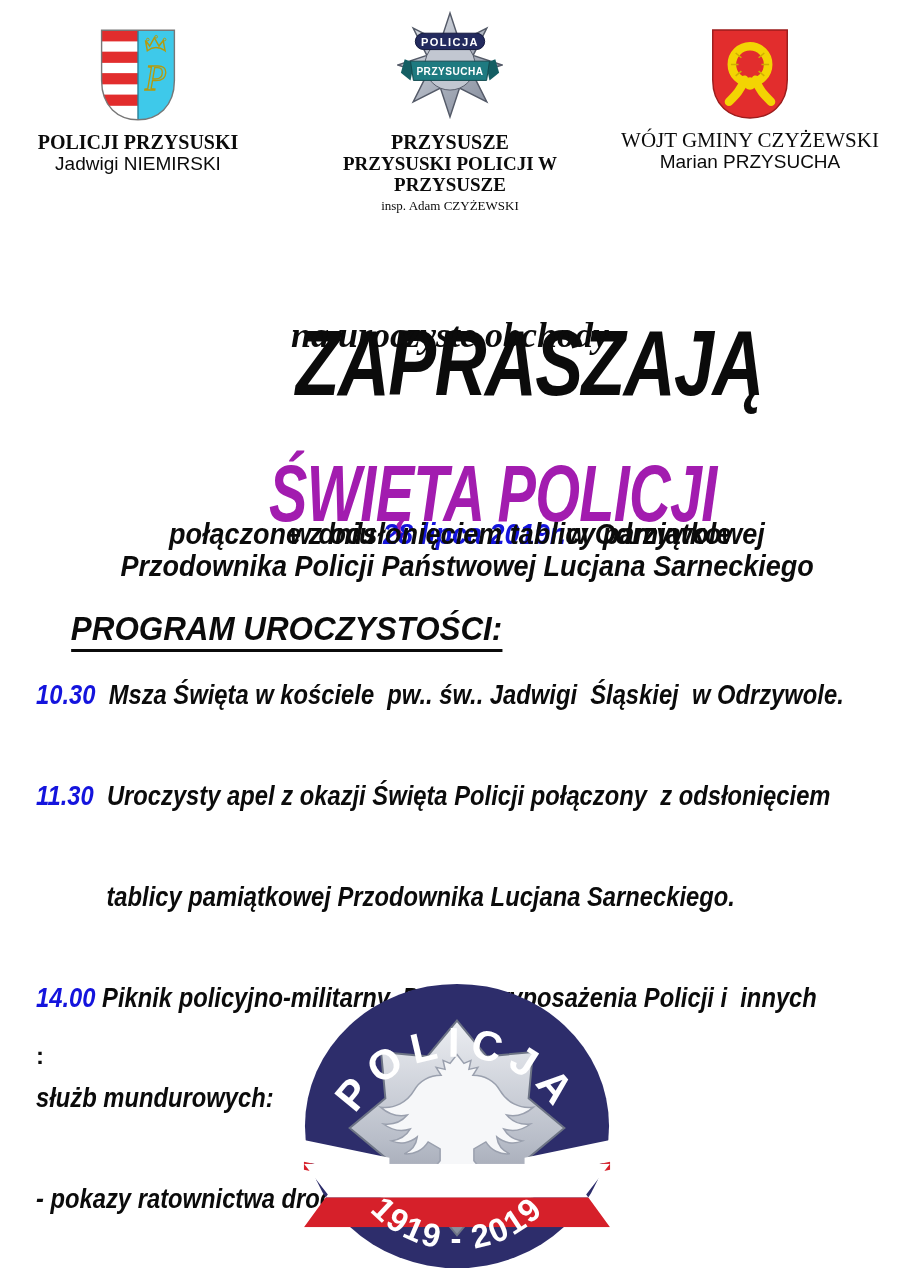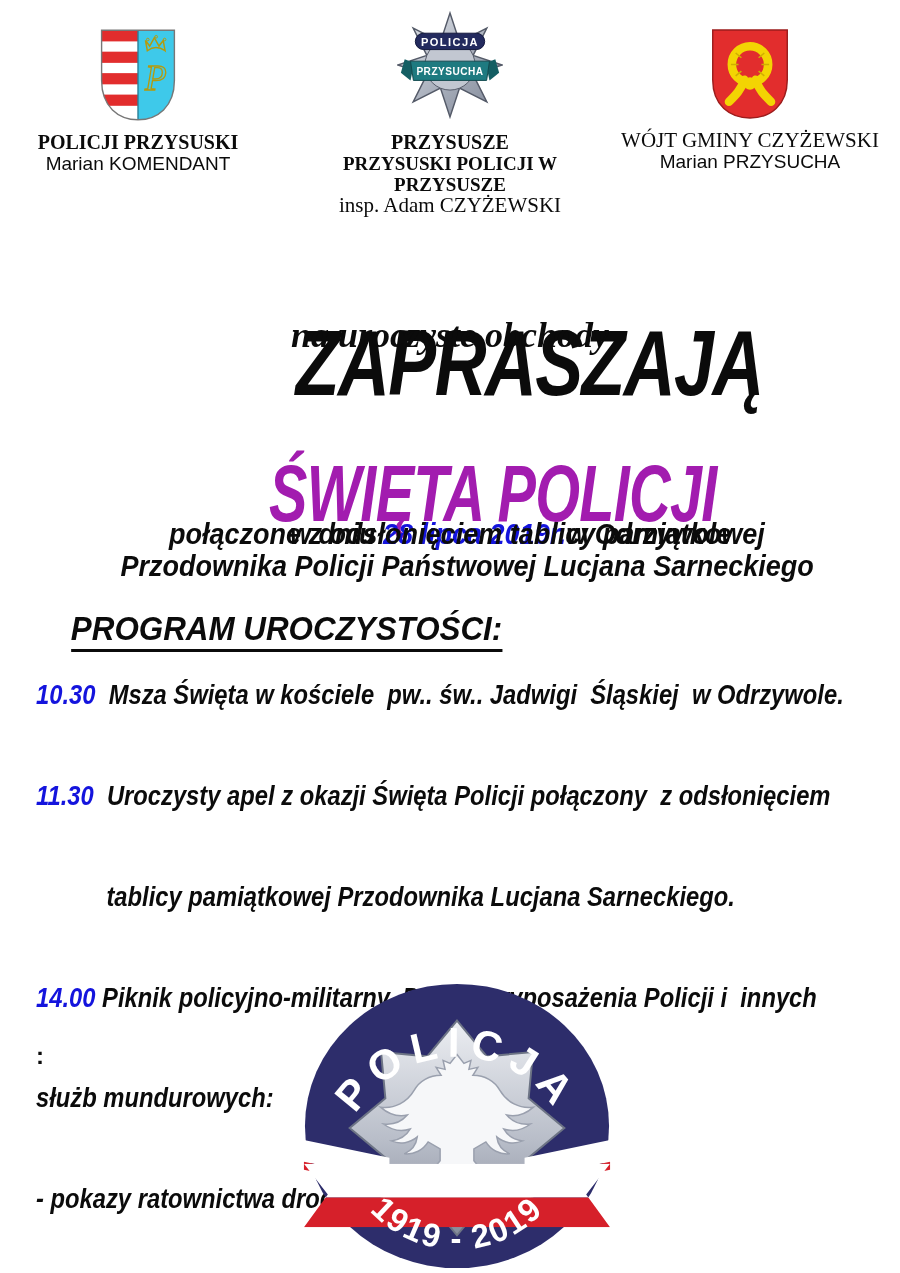--- a/index.html
+++ b/index.html
@@ -63,21 +63,21 @@
         <path d="M55 26 q9 -7 19 0 l-2 -11 -4.5 6 -5 -9 -5 9 -4.5 -6 z" fill="none" stroke="#b59a0c" stroke-width="1.6"></path>
         <circle cx="55.5" cy="14" r="1.4" fill="none" stroke="#b59a0c" stroke-width="1"></circle>
         <circle cx="64.5" cy="11" r="1.4" fill="none" stroke="#b59a0c" stroke-width="1"></circle>
         <circle cx="73.5" cy="14" r="1.4" fill="none" stroke="#b59a0c" stroke-width="1"></circle>
         <text class="serifT" x="64" y="68" font-size="38" font-style="italic" text-anchor="middle" fill="none" stroke="#b59a0c" stroke-width="1.4">P</text>
         <line x1="45" y1="0" x2="45" y2="104" stroke="#2a7f97" stroke-width="1.5"></line>
       </g>
       <path d="M6 4 H84 V58 C84 86 66 100 45 100 C24 100 6 86 6 58 Z" fill="none" stroke="#777777" stroke-width="1.5"></path>
     </svg>
     <div class="h-title-serif-b">POLICJI PRZYSUSKI</div>
-    <div class="h-name-sans">Marian KOMENDANT</div>
+    <div class="h-name-sans">Jadwigi NIEMIRSKI</div>
   </div>
 
   <div class="hcol hcol-center">
     <svg width="106" height="118" viewBox="0 0 110 120">
       <defs>
         <linearGradient id="silver1" x1="0" y1="0" x2="1" y2="1">
           <stop offset="0" stop-color="#e6e9ee"></stop>
             <stop offset="0.5" stop-color="#aeb4c0"></stop>
             <stop offset="1" stop-color="#7c8494"></stop>
         </linearGradient>
@@ -86,21 +86,21 @@
       <circle cx="55" cy="60" r="26" fill="#c2c7d1" stroke="#545a68" stroke-width="1"></circle>
       <rect x="19" y="27" width="72" height="17" rx="8.5" fill="#232a5e" stroke="#11163a" stroke-width="1"></rect>
       <text x="55" y="40" font-size="11.5" font-weight="bold" letter-spacing="1.5" text-anchor="middle" fill="#ffffff">POLICJA</text>
       <polygon points="8,54 18,58 14,76 4,68" fill="#145e63"></polygon>
       <polygon points="102,54 92,58 96,76 106,68" fill="#145e63"></polygon>
       <polygon points="14,56 96,56 93,76 17,76" fill="#1e7a80" stroke="#11484c" stroke-width="1"></polygon>
       <text x="55" y="70" font-size="10.5" font-weight="bold" letter-spacing="0.5" text-anchor="middle" fill="#ffffff">PRZYSUCHA</text>
     </svg>
     <div class="h-title-serif-b">PRZYSUSZE</div>
     <div class="h-title-serif-b" style="font-size:19px;">PRZYSUSKI POLICJI W PRZYSUSZE</div>
-    <div class="h-title-serif" style="font-size:21px;">insp. Adam CZYŻEWSKI</div>
+    <div class="h-title-serif" style="font-size:13px;">insp. Adam CZYŻEWSKI</div>
   </div>
 
   <div class="hcol hcol-right">
     <svg width="86" height="96" viewBox="0 0 90 100">
       <path d="M6 4 H84 V56 C84 83 66 96 45 96 C24 96 6 83 6 56 Z" fill="#e22d2d" stroke="#9c1d1d" stroke-width="1.5"></path>
       <circle cx="45" cy="40" r="19" fill="none" stroke="#f3d403" stroke-width="9"></circle>
       <path d="M30 28 l6 5 M25 40 l8 0 M30 52 l6 -5 M60 28 l-6 5 M65 40 l-8 0 M60 52 l-6 -5" stroke="#cfae00" stroke-width="1.6" fill="none"></path>
       <path d="M39 56 C36 66 30 72 23 79" stroke="#f3d403" stroke-width="9" fill="none" stroke-linecap="round"></path>
       <path d="M51 56 C54 66 60 72 67 79" stroke="#f3d403" stroke-width="9" fill="none" stroke-linecap="round"></path>
       <circle cx="45" cy="60" r="6.5" fill="#f3d403"></circle>

